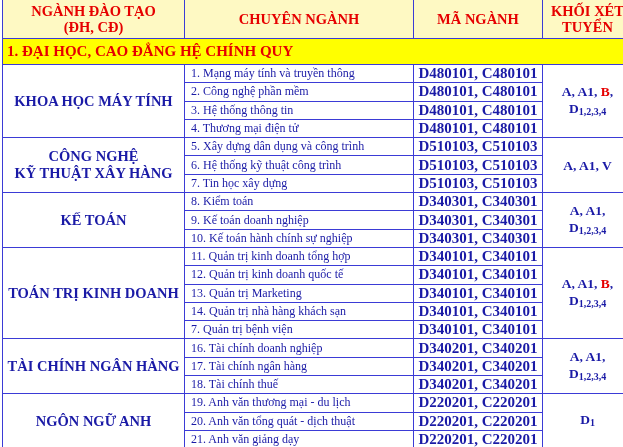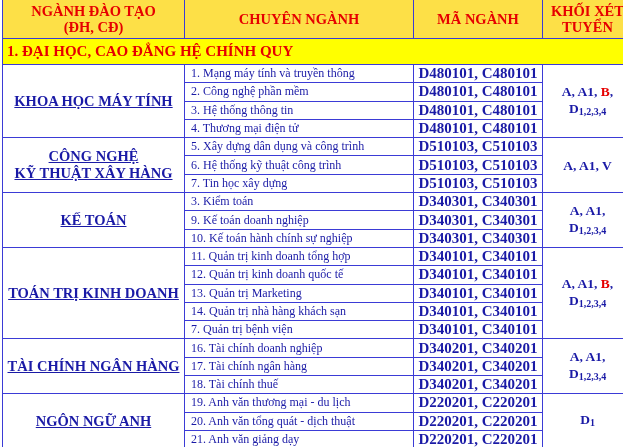--- a/index.html
+++ b/index.html
@@ -22,40 +22,39 @@
   col.c3 { width: 129px; }
   col.c4 { width: 90px; }
   tr.hdr th {
     height: 38px;
     color: #e60000;
     font-weight: bold;
     font-size: 14.5px;
     line-height: 16px;
     text-align: center;
     vertical-align: middle;
-    background: #fde047;
+    background: #fef9c3;
   }
   tr.section td {
     height: 25px;
     background: #ffff00;
     color: #e60000;
     font-weight: bold;
     font-size: 15px;
     padding-left: 4px;
     vertical-align: middle;
   }
   tr.row td { height: 17.3px; line-height: 17px; }
   td.major {
     color: #1a1aa6;
     font-weight: bold;
     font-size: 14.5px;
     text-align: center;
     vertical-align: middle;
     line-height: 18px;
-    text-decoration: underline;
   }
   td.spec {
     color: #1a1aa6;
     font-size: 12px;
     padding-left: 6px !important;
   }
   td.code {
     color: #1a1aa6;
     font-weight: bold;
     font-size: 15px;
@@ -141,21 +140,21 @@
   </tr>
   <tr class="row">
     <td class="spec">7.  Tin học xây dựng</td>
     <td class="code">D510103, C510103</td>
   </tr>
 
   <tr class="row">
     <td class="major" rowspan="3">
       <span>KẾ TOÁN</span>
     </td>
-    <td class="spec">3.  Kiểm toán</td>
+    <td class="spec">8.  Kiểm toán</td>
     <td class="code">D340301, C340301</td>
     <td class="blocks" rowspan="3">
       <span>A, A1,</span><br>
       <span>D</span><sub>1,2,3,4</sub>
     </td>
   </tr>
   <tr class="row">
     <td class="spec">9.  Kế toán doanh nghiệp</td>
     <td class="code">D340301, C340301</td>
   </tr>

